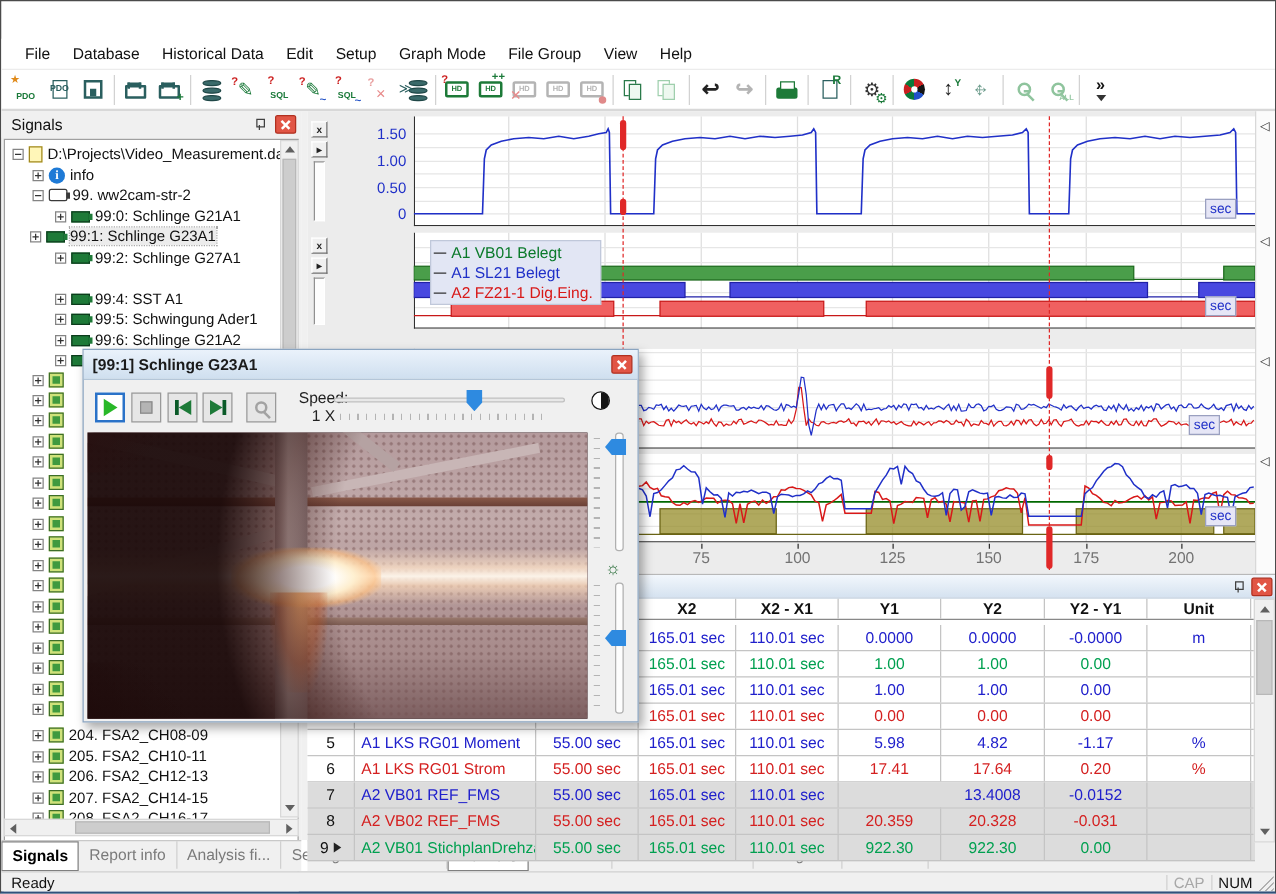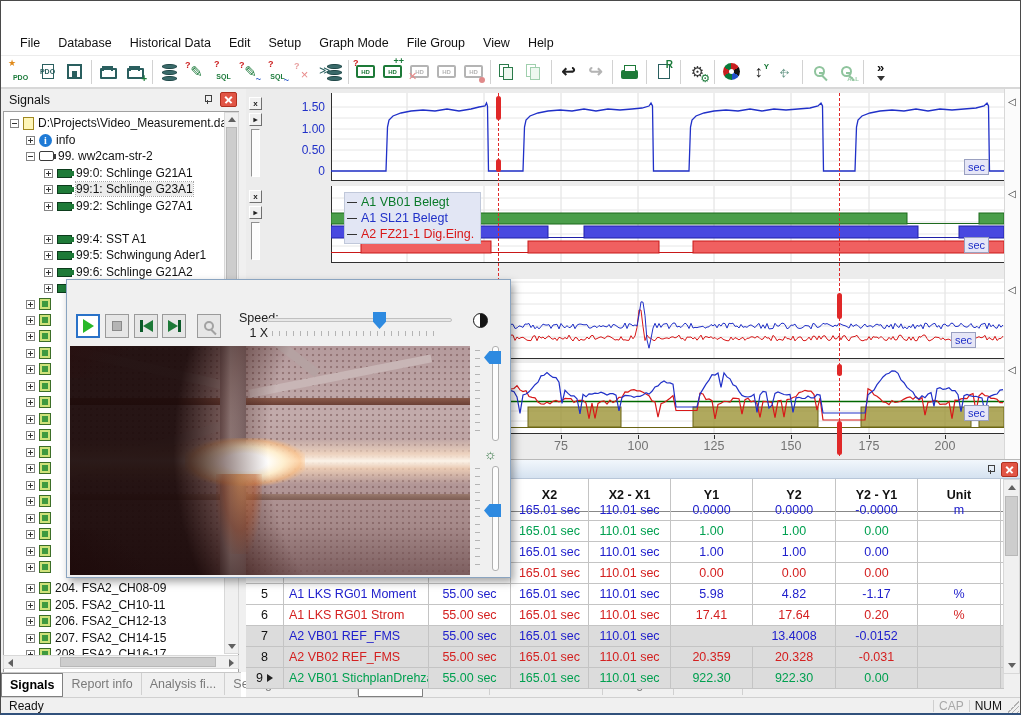--- a/index.html
+++ b/index.html
@@ -100,21 +100,21 @@
   .stub{width:10px;height:1px;background:#333;margin-right:4px;flex:none}
   .sec{position:absolute;font-size:11px;color:#2030c8;background:#e6e6f6;border:1px solid #9aa0c0;padding:0 3px;line-height:14px}
   .xt{position:absolute;width:40px;text-align:center;color:#737373;font-size:12.5px}
   .xtick{position:absolute;width:1px;height:4px;background:#303030}
   .marker{position:absolute;top:92px;height:363px;width:0;border-left:1px dashed #e02828;z-index:4}
   .mblob{position:absolute;width:5px;border-radius:3px;background:#e02828;z-index:4}
 
   
   .tblpanel{position:absolute;left:245px;top:458px;width:776px;height:214px;background:#fff;z-index:3;border-top:1px solid #b8b8b8}
   .tcap{position:absolute;left:0;top:0;width:100%;height:19px;background:linear-gradient(#f2f7fc,#d5e2f0);border-bottom:1px solid #b8c6d8;display:flex;align-items:center;justify-content:flex-end;padding-right:4px;gap:6px}
-  .thead{position:absolute;left:0;top:19px;width:758px;height:33px;display:flex;font-weight:bold;background:#fff;border-bottom:1px solid #888}
+  .thead{position:absolute;left:0;top:19px;width:758px;height:17px;display:flex;font-weight:bold;background:#fff;border-bottom:1px solid #888}
   .mrow{position:absolute;left:0;width:758px;height:21px;display:flex}
   .cell{height:100%;border-right:1px solid #c4c4c4;display:flex;align-items:center;justify-content:center;font-size:12.5px;overflow:hidden;white-space:nowrap}
   .cell.nm{justify-content:flex-start;padding-left:5px}
   .mrow{border-bottom:1px solid #c4c4c4}
   .c-blue{color:#2020cc}.c-green{color:#00a050}.c-red{color:#d42020}
   .shade{background:#dcdcdc}
   .rowcur{width:0;height:0;border-top:4px solid transparent;border-bottom:4px solid transparent;border-left:6px solid #222;margin-left:4px}
 
   
   .tabrow{position:absolute;top:671px;height:25px;background:#f0f0f0;display:flex;align-items:flex-start;border-top:1px solid #c8c8c8}
@@ -338,21 +338,21 @@
       <div class="trow" style="top:36px;padding-left:22px">
           <span class="exp"></span>
           <span class="camM-ic"></span>
           <span class="tlabel">99. ww2cam-str-2</span>
         </div>
       <div class="trow" style="top:53px;padding-left:40px">
           <span class="exp plus"></span>
           <span class="camG-ic"></span>
           <span class="tlabel">99:0: Schlinge G21A1</span>
         </div>
-      <div class="trow" style="top:69px;padding-left:40px">
+      <div class="trow" style="top:69px;padding-left:20px">
           <span class="exp plus"></span>
           <span class="camG-ic"></span>
           <span class="tlabel sel">99:1: Schlinge G23A1</span>
         </div>
       <div class="trow" style="top:86px;padding-left:40px">
           <span class="exp plus"></span>
           <span class="camG-ic"></span>
           <span class="tlabel">99:2: Schlinge G27A1</span>
         </div>
       <div class="trow" style="top:119px;padding-left:40px">
@@ -789,20 +789,24 @@
     <span style="margin-left:auto"></span>
     <span class="ssep"></span>
     <span style="color:#a8a8a8">CAP</span>
     <span class="ssep"></span>
     <span style="color:#111">NUM</span>
     <span style="width:18px"></span>
     <div class="grip"></div>
   </div>
 
   <div class="vwin">
+    <div class="vtitle">
+      <span>[99:1] Schlinge G23A1</span>
+      <div class="xbtn" style="margin-left:auto"></div>
+    </div>
     <div class="vctl">
       <div class="vbtn play" style="margin-left:9px">
           <div class="tri-play"></div>
         </div>
       <div class="vbtn" style="margin-left:5px">
           <div class="sq-stop"></div>
         </div>
       <div class="vbtn" style="margin-left:5px">
           <div class="skipbar"></div>
           <div class="tri-l"></div>

